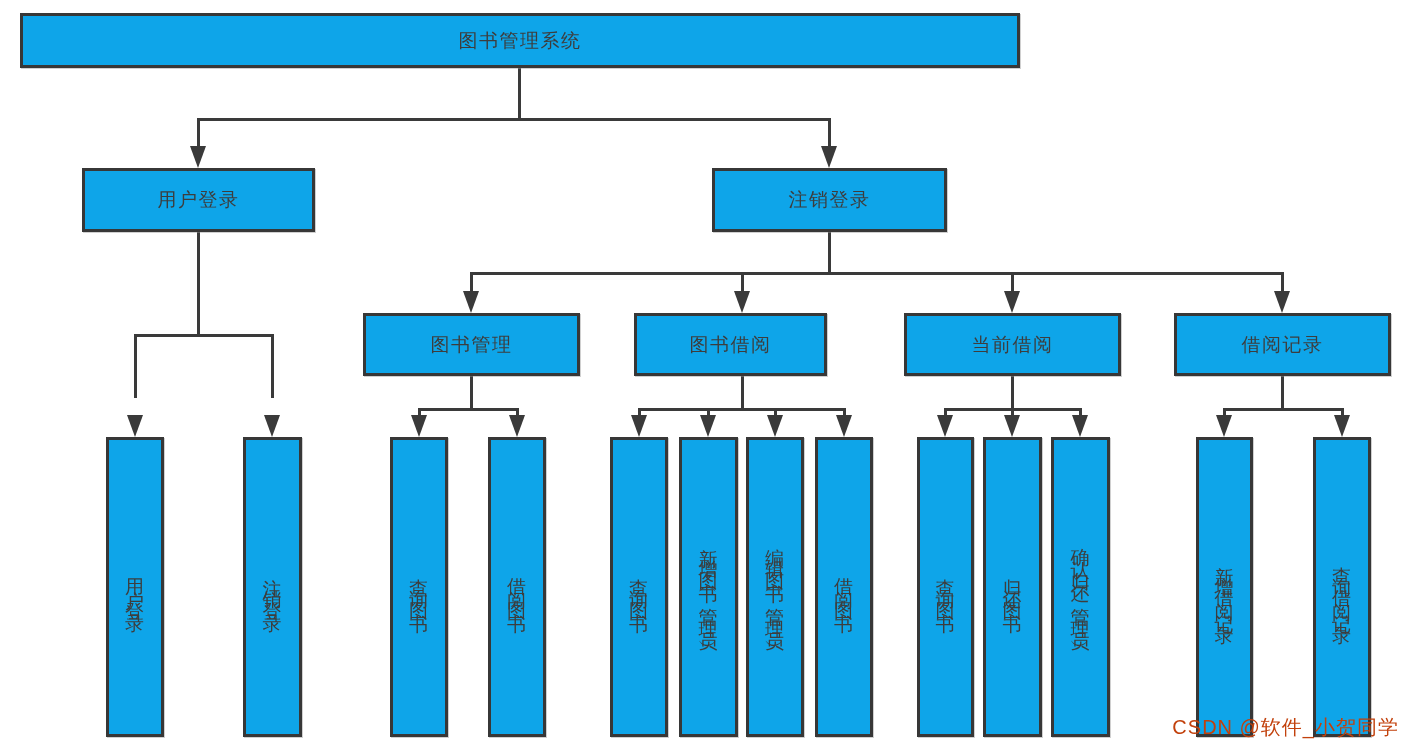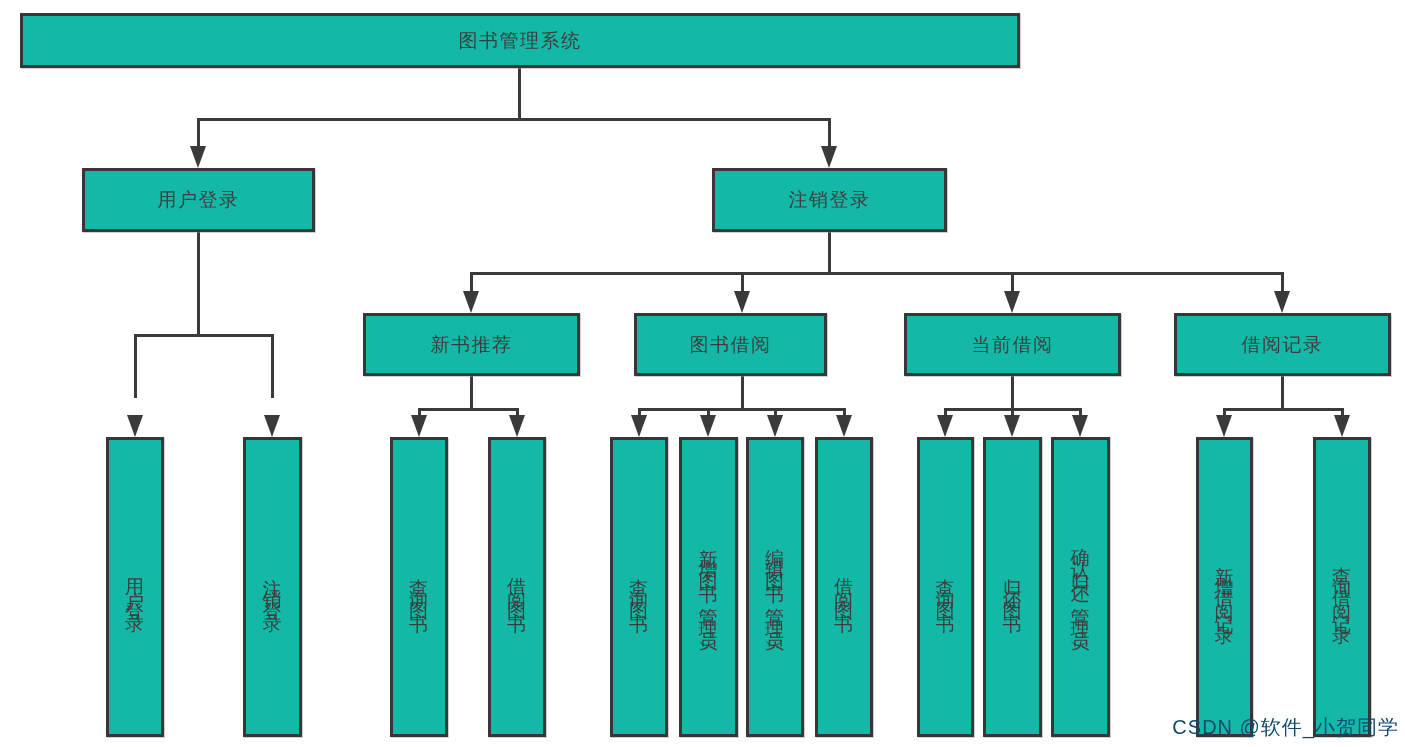--- a/index.html
+++ b/index.html
@@ -1,38 +1,38 @@
 <!DOCTYPE html>
 <html><head>
 <meta charset="utf-8">
 <style>
   html,body{margin:0;padding:0;background:#fff;}
   .canvas{
     position:relative;width:1405px;height:747px;background:#ffffff;
     font-family:"Liberation Sans","DejaVu Sans",sans-serif;overflow:hidden;
   }
   .hbox,.vbox{
-    position:absolute;box-sizing:border-box;background:#14b8a6;
+    position:absolute;box-sizing:border-box;background:#0ea5e9;
     border:3px solid #373737;display:flex;align-items:center;justify-content:center;
     color:#3d3d3d;z-index:2;box-shadow:1px 1px 0 rgba(150,150,150,.45);
   }
   .hbox{font-size:19px;letter-spacing:1.5px;}
   .vbox .vtext{
     writing-mode:vertical-rl;text-orientation:mixed;
     font-size:19px;letter-spacing:12px;line-height:1;white-space:nowrap;
   }
   .line{position:absolute;background:#3a3a3a;z-index:1;}
   .arrow{
     position:absolute;width:0;height:0;z-index:3;
     border-left:8px solid transparent;border-right:8px solid transparent;
     border-top:22px solid #3a3a3a;
   }
   .watermark{
     position:absolute;right:6px;top:714px;z-index:5;
-    color:#0c4a6e;font-size:20px;letter-spacing:1px;white-space:nowrap;
+    color:#c2410c;font-size:20px;letter-spacing:1px;white-space:nowrap;
   }
 </style>
 </head>
 <body>
 
 <div class="canvas">
 
   <div class="line" style="left:518px;top:66px;width:3px;height:54px"></div>
   <div class="line" style="left:197px;top:118px;width:634px;height:3px"></div>
   <div class="line" style="left:197px;top:118px;width:3px;height:32px"></div>
@@ -97,21 +97,21 @@
   </div>
 
   <div class="hbox" style="left:82px;top:168px;width:233px;height:64px">
     <span>用户登录</span>
   </div>
   <div class="hbox" style="left:712px;top:168px;width:235px;height:64px">
     <span>注销登录</span>
   </div>
 
   <div class="hbox" style="left:363px;top:313px;width:217px;height:63px">
-    <span>新书推荐</span>
+    <span>图书管理</span>
   </div>
   <div class="hbox" style="left:634px;top:313px;width:193px;height:63px">
     <span>图书借阅</span>
   </div>
   <div class="hbox" style="left:904px;top:313px;width:217px;height:63px">
     <span>当前借阅</span>
   </div>
   <div class="hbox" style="left:1174px;top:313px;width:217px;height:63px">
     <span>借阅记录</span>
   </div>

